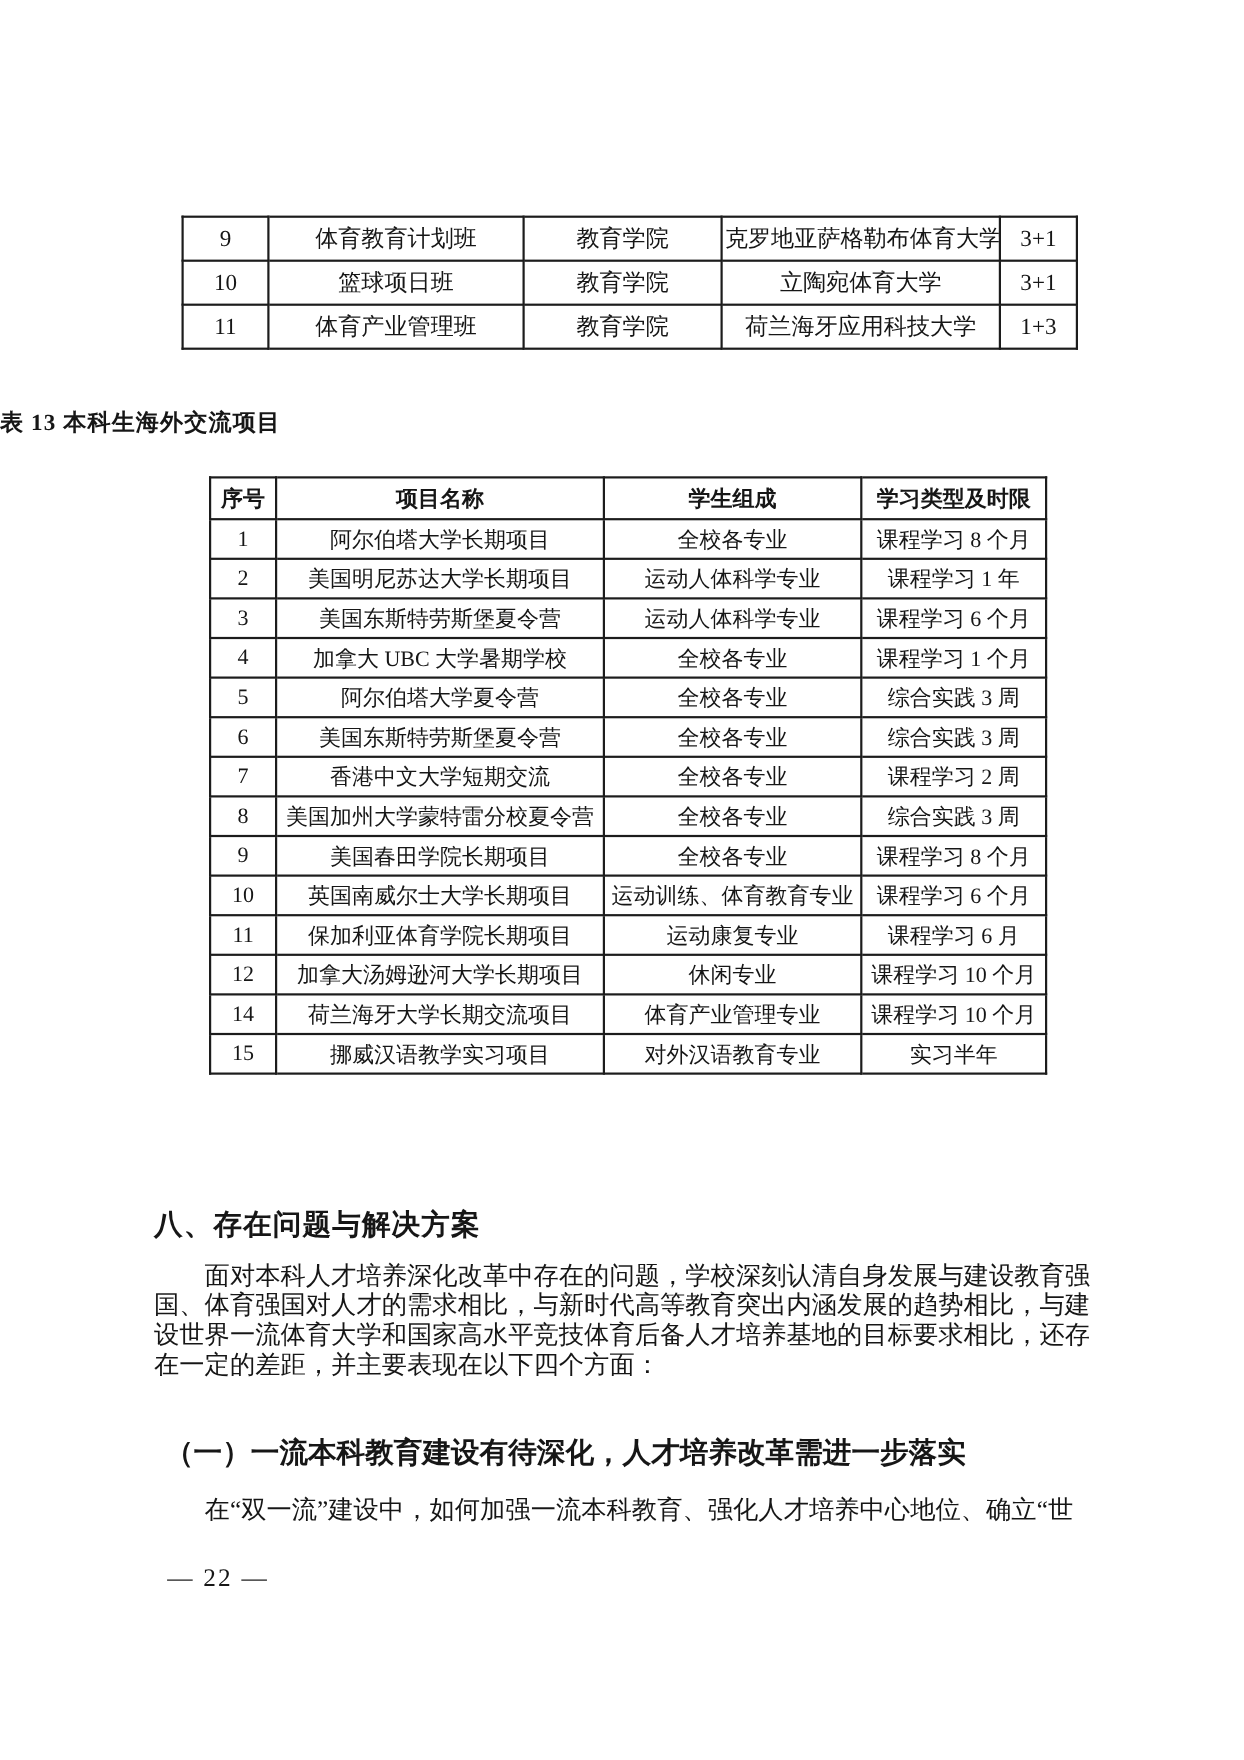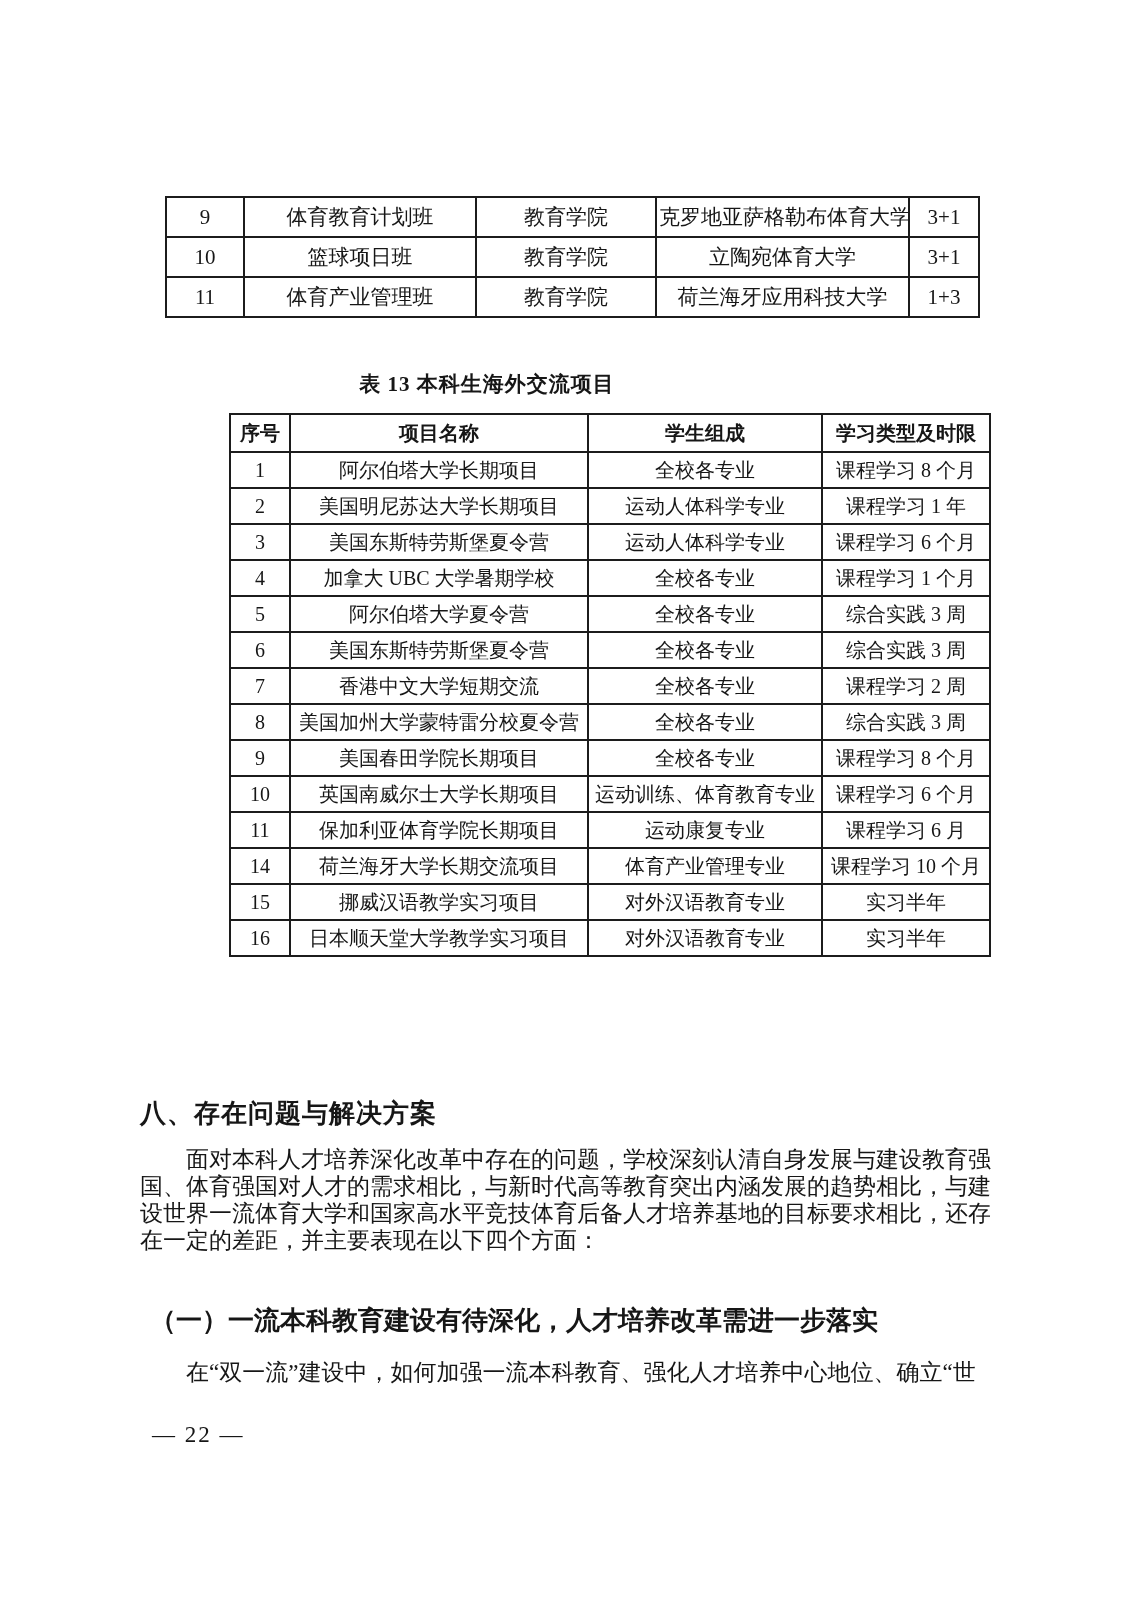--- a/index.html
+++ b/index.html
@@ -37,31 +37,29 @@
     width: 813px;
     font-size: 21px;
   }
   .top-table td { height: 38px; }
   
   .tbl13-title {
     position: absolute;
     left: 0;
     top: 370px;
     width: 974px;
-    text-align: center;
     font-size: 21px;
     font-weight: bold;
     letter-spacing: 1px;
   }
   .tbl13 {
     left: 190px;
-    top: 413px;
+    top: 433px;
     width: 760px;
     font-size: 20px;
-    margin-left: 39px;
   }
   .tbl13 th {
     height: 36px;
     font-weight: bold;
     font-size: 20px;
   }
   .tbl13 td { height: 34px; }
   
   .section-heading {
     position: absolute;
@@ -226,37 +224,37 @@
           <td>运动训练、体育教育专业</td>
           <td>课程学习 6 个月</td>
         </tr>
         <tr>
           <td>11</td>
           <td>保加利亚体育学院长期项目</td>
           <td>运动康复专业</td>
           <td>课程学习 6 月</td>
         </tr>
         <tr>
+          <td>12</td>
+          <td>加拿大汤姆逊河大学长期项目</td>
+          <td>休闲专业</td>
+          <td>课程学习 10 个月</td>
+        </tr>
+        <tr>
           <td>14</td>
           <td>荷兰海牙大学长期交流项目</td>
           <td>体育产业管理专业</td>
           <td>课程学习 10 个月</td>
         </tr>
         <tr>
           <td>15</td>
           <td>挪威汉语教学实习项目</td>
           <td>对外汉语教育专业</td>
           <td>实习半年</td>
         </tr>
-        <tr>
-          <td>16</td>
-          <td>日本顺天堂大学教学实习项目</td>
-          <td>对外汉语教育专业</td>
-          <td>实习半年</td>
-        </tr>
       </tbody>
   </table>
 
   <div class="section-heading">八、存在问题与解决方案</div>
 
   <div class="body-paragraph">面对本科人才培养深化改革中存在的问题，学校深刻认清自身发展与建设教育强国、体育强国对人才的需求相比，与新时代高等教育突出内涵发展的趋势相比，与建设世界一流体育大学和国家高水平竞技体育后备人才培养基地的目标要求相比，还存在一定的差距，并主要表现在以下四个方面：</div>
 
   <div class="subsection-heading">（一）一流本科教育建设有待深化，人才培养改革需进一步落实</div>
 
   <div class="body-paragraph-2">在“双一流”建设中，如何加强一流本科教育、强化人才培养中心地位、确立“世</div>

